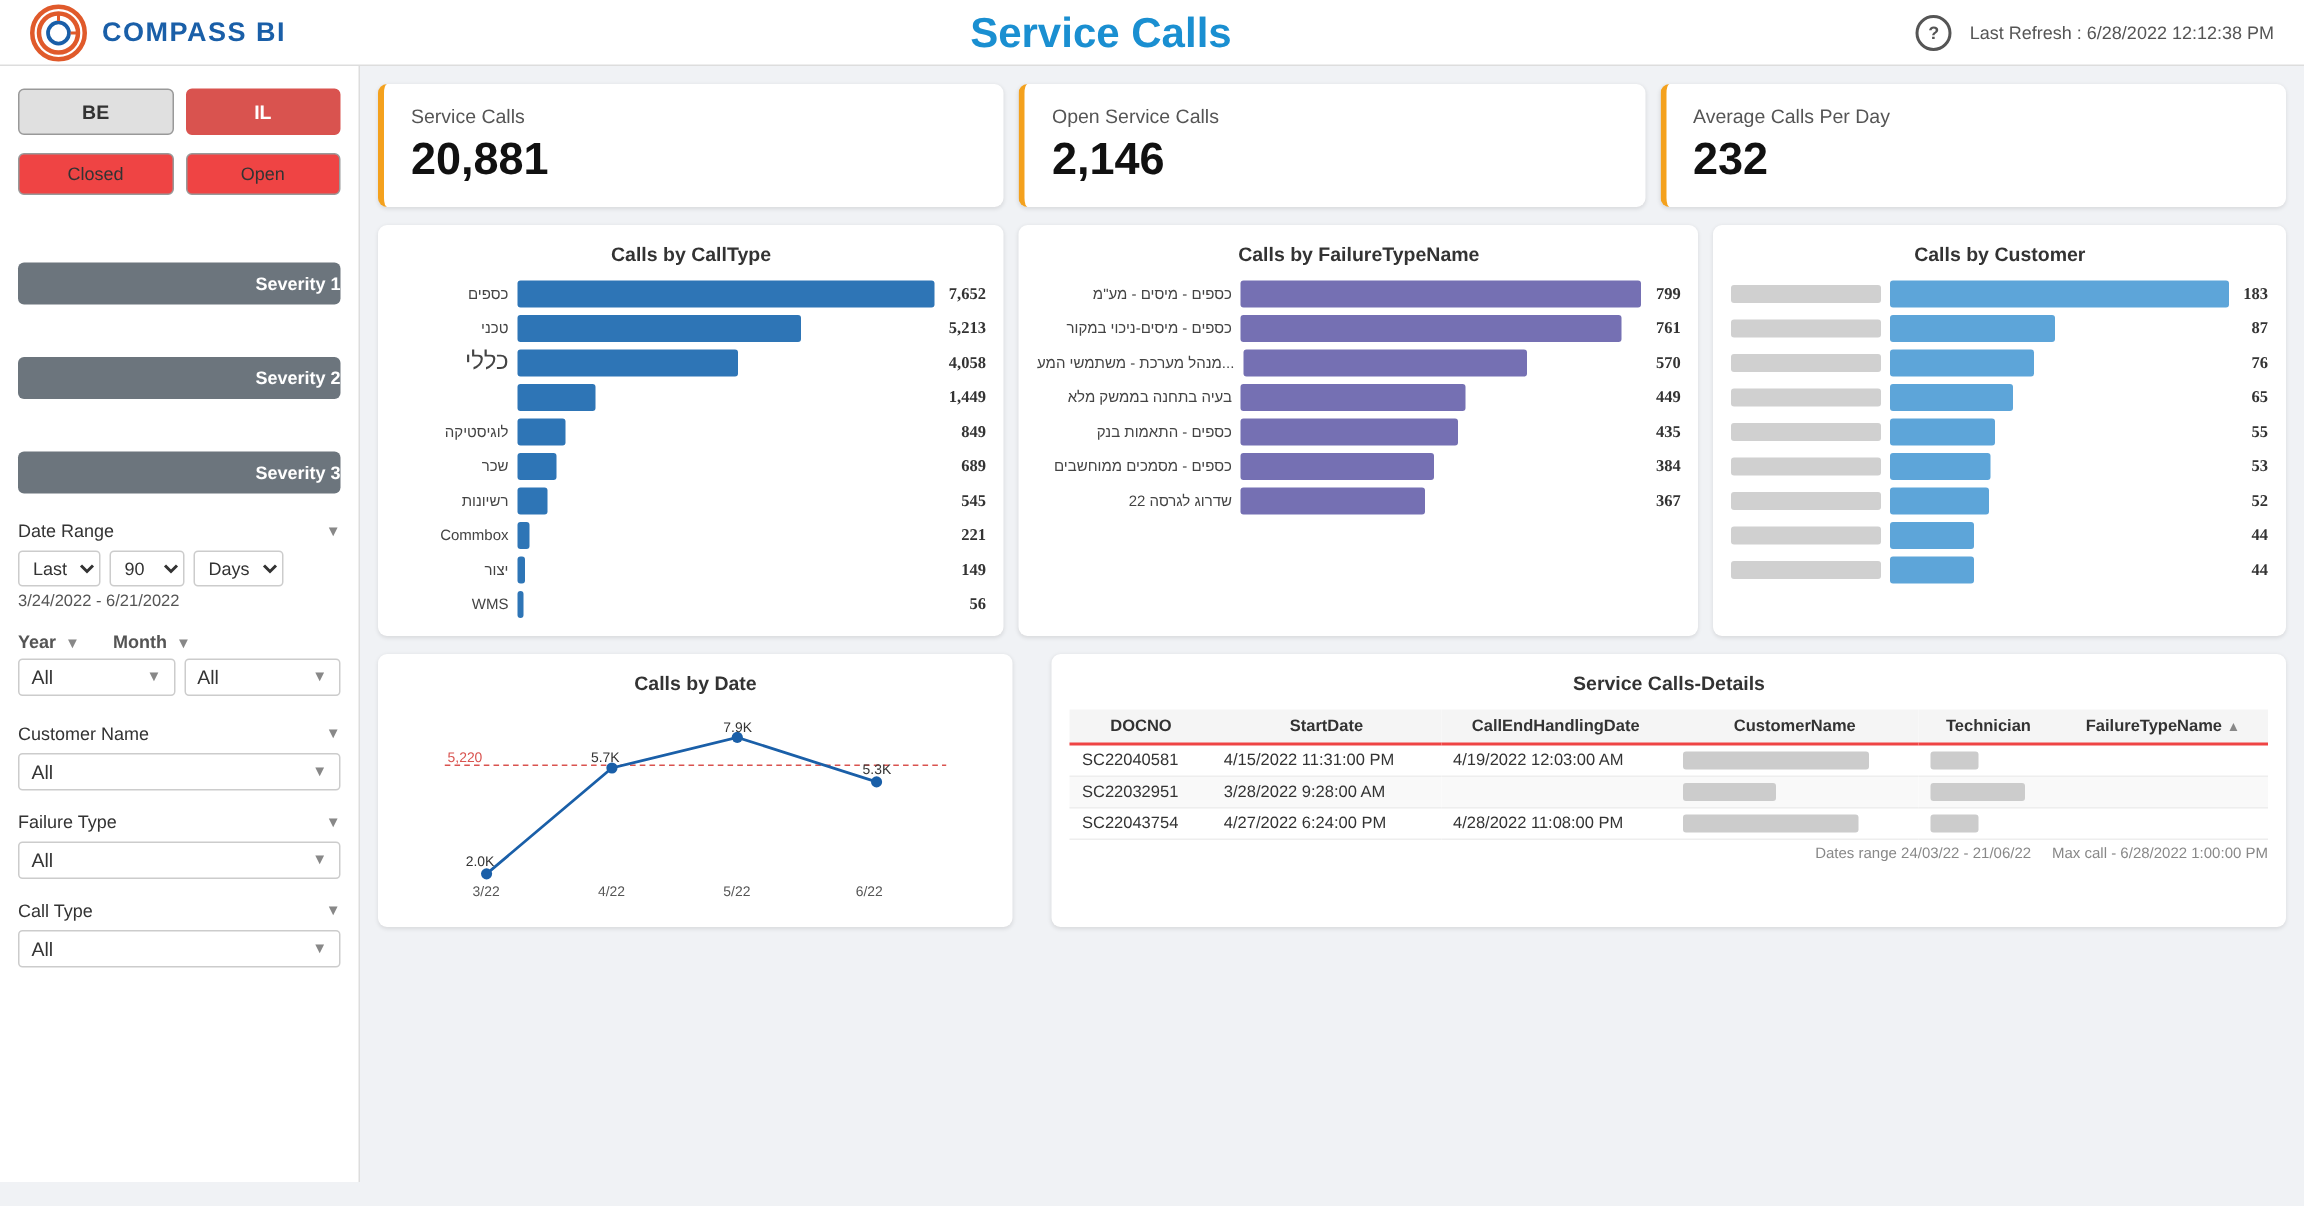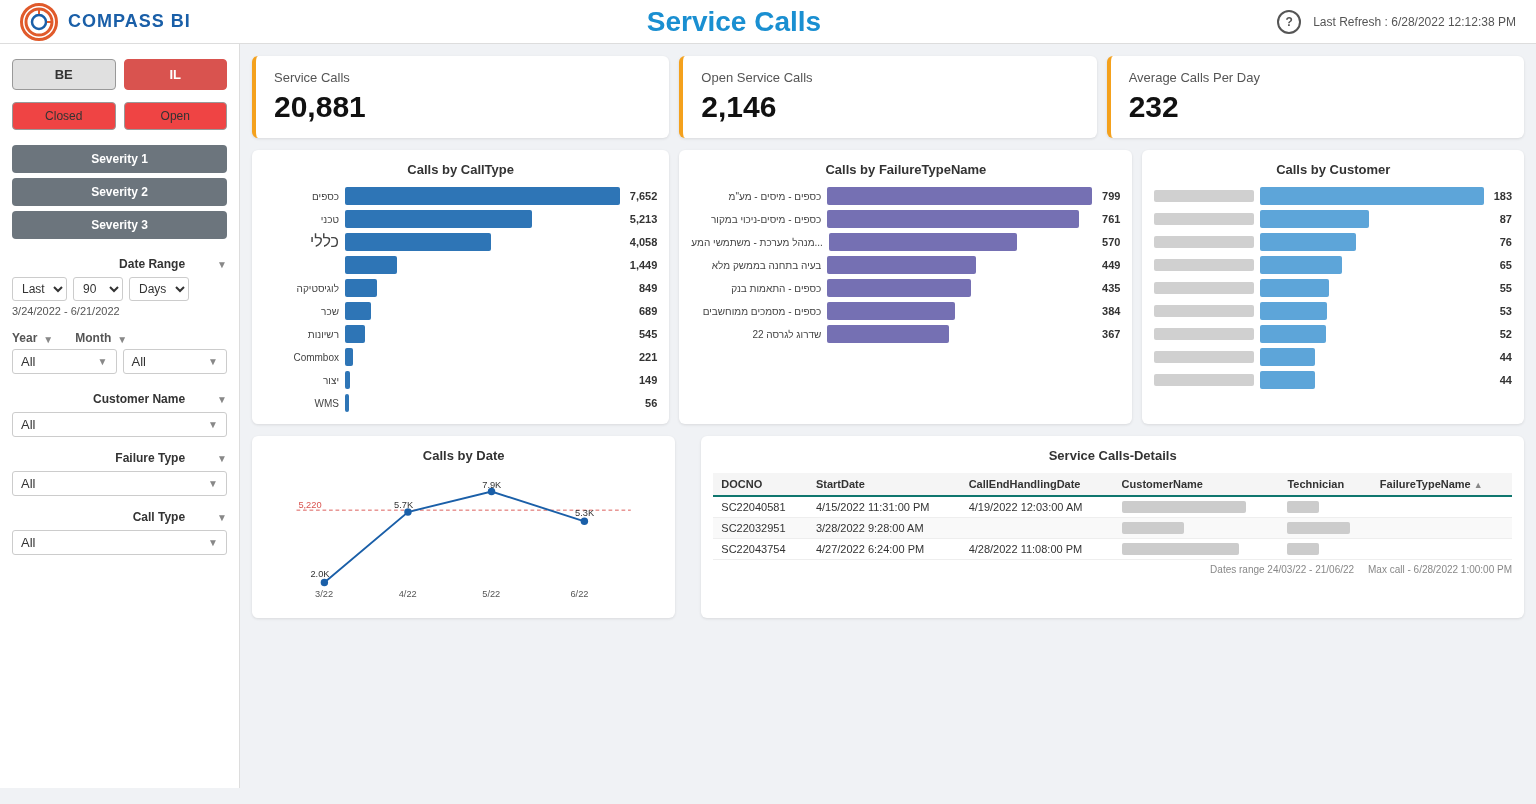--- a/index.html
+++ b/index.html
@@ -47,38 +47,38 @@
     }
     .sidebar-btn.active { background: #d9534f; color: white; border-color: #d9534f; }
     .closed-open-row { display: flex; gap: 8px; margin-bottom: 15px; }
     .closed-open-btn {
       flex: 1; padding: 6px 0; border: 1px solid #999; border-radius: 4px;
       background: #ef4444; color: #333; font-size: 12px; cursor: pointer; text-align: center;
     }
     .severity-btns { display: flex; flex-direction: column; gap: 5px; margin-bottom: 18px; }
     .severity-btn {
       padding: 7px 0; background: #6c757d; color: white; border: none;
-      border-radius: 4px; font-size: 12px; font-weight: 600; cursor: pointer; text-align: center;
+      border-radius: 4px; font-size: 12px; font-weight: 600; cursor: pointer; text-align: right; margin-top: 30px;
     }
     .filter-section { margin-bottom: 14px; }
     .filter-row { display: flex; align-items: flex-end; gap: 6px; margin-bottom: 4px; }
     .filter-select {
       border: 1px solid #ccc; border-radius: 3px; padding: 3px 5px;
       font-size: 12px; background: white; color: #333;
     }
     .date-display { font-size: 11px; color: #555; margin-top: 2px; }
     .dropdown-row {
       display: flex; justify-content: space-between; align-items: center;
       border: 1px solid #ccc; border-radius: 3px; padding: 4px 8px;
       background: white; margin-bottom: 4px; cursor: pointer;
     }
     .dropdown-arrow { font-size: 10px; color: #888; }
     .section-title-filter {
-      font-size: 12px; font-weight: 700; color: #333; margin-bottom: 6px;
-      display: flex; justify-content: flex-end; align-items: center; gap: 32px;
+      font-size: 12px; font-weight: 400; color: #333; margin-bottom: 6px;
+      display: flex; justify-content: space-between; align-items: center; gap: 32px;
     }
 
     
     .content { flex: 1; padding: 12px; overflow-y: auto; display: flex; flex-direction: column; gap: 12px; }
 
     
     .kpi-row { display: flex; gap: 10px; }
     .kpi-card {
       flex: 1; background: white; border-radius: 6px; padding: 14px 18px;
       border-left: 4px solid #f4a11d; box-shadow: 0 1px 3px rgba(0,0,0,0.1);
@@ -93,38 +93,38 @@
       box-shadow: 0 1px 3px rgba(0,0,0,0.1);
     }
     .chart-title { font-size: 13px; font-weight: 600; color: #333; text-align: center; margin-bottom: 10px; }
 
     
     .bar-chart { display: flex; flex-direction: column; gap: 5px; }
     .bar-row { display: flex; align-items: center; gap: 6px; }
     .bar-label { font-size: 11px; color: #444; text-align: right; min-width: 80px; direction: rtl; }
     .bar-container { flex: 1; position: relative; height: 18px; }
     .bar-fill { height: 100%; border-radius: 2px; display: flex; align-items: center; padding-right: 4px; }
-    .bar-val { font-size: 11px; font-weight: 600; color: #333; margin-left: 4px; white-space: nowrap; }
+    .bar-val { font-size: 11px; font-weight: 600; color: #333; margin-left: 4px; white-space: nowrap; font-family: Liberation Serif, serif; }
     .bar-blue { background: #2e75b6; }
     .bar-purple { background: #7570b3; }
     .bar-light-blue { background: #5da5d9; }
 
     
     .bottom-row { display: flex; gap: 26px; }
     .line-chart-card { flex: 1; background: white; border-radius: 6px; padding: 12px; box-shadow: 0 1px 3px rgba(0,0,0,0.1); }
     .table-card { flex: 2; background: white; border-radius: 6px; padding: 12px; box-shadow: 0 1px 3px rgba(0,0,0,0.1); }
 
     
     .line-chart-svg { width: 100%; height: 130px; }
 
     
     .details-table { width: 100%; border-collapse: collapse; font-size: 11px; }
     .details-table th {
-      background: #f5f5f5; padding: 5px 8px; text-align: left;
-      border-bottom: 2px solid #0f766e; font-size: 11px; white-space: nowrap; cursor: pointer;
+      background: #f5f5f5; padding: 5px 8px; text-align: center;
+      border-bottom: 2px solid #ef4444; font-size: 11px; white-space: nowrap; cursor: pointer;
     }
     .details-table td { padding: 4px 8px; border-bottom: 1px solid #eee; white-space: nowrap; }
     .details-table tr:nth-child(even) { background: #f9f9f9; }
     .sort-icon { font-size: 9px; color: #888; }
 
     .footer-note { font-size: 10px; color: #888; text-align: right; margin-top: 4px; }
 
     .chart-card-calltype { flex: 1.1; }
     .chart-card-failure { flex: 1.2; }
     .chart-card-customer { flex: 1; }

